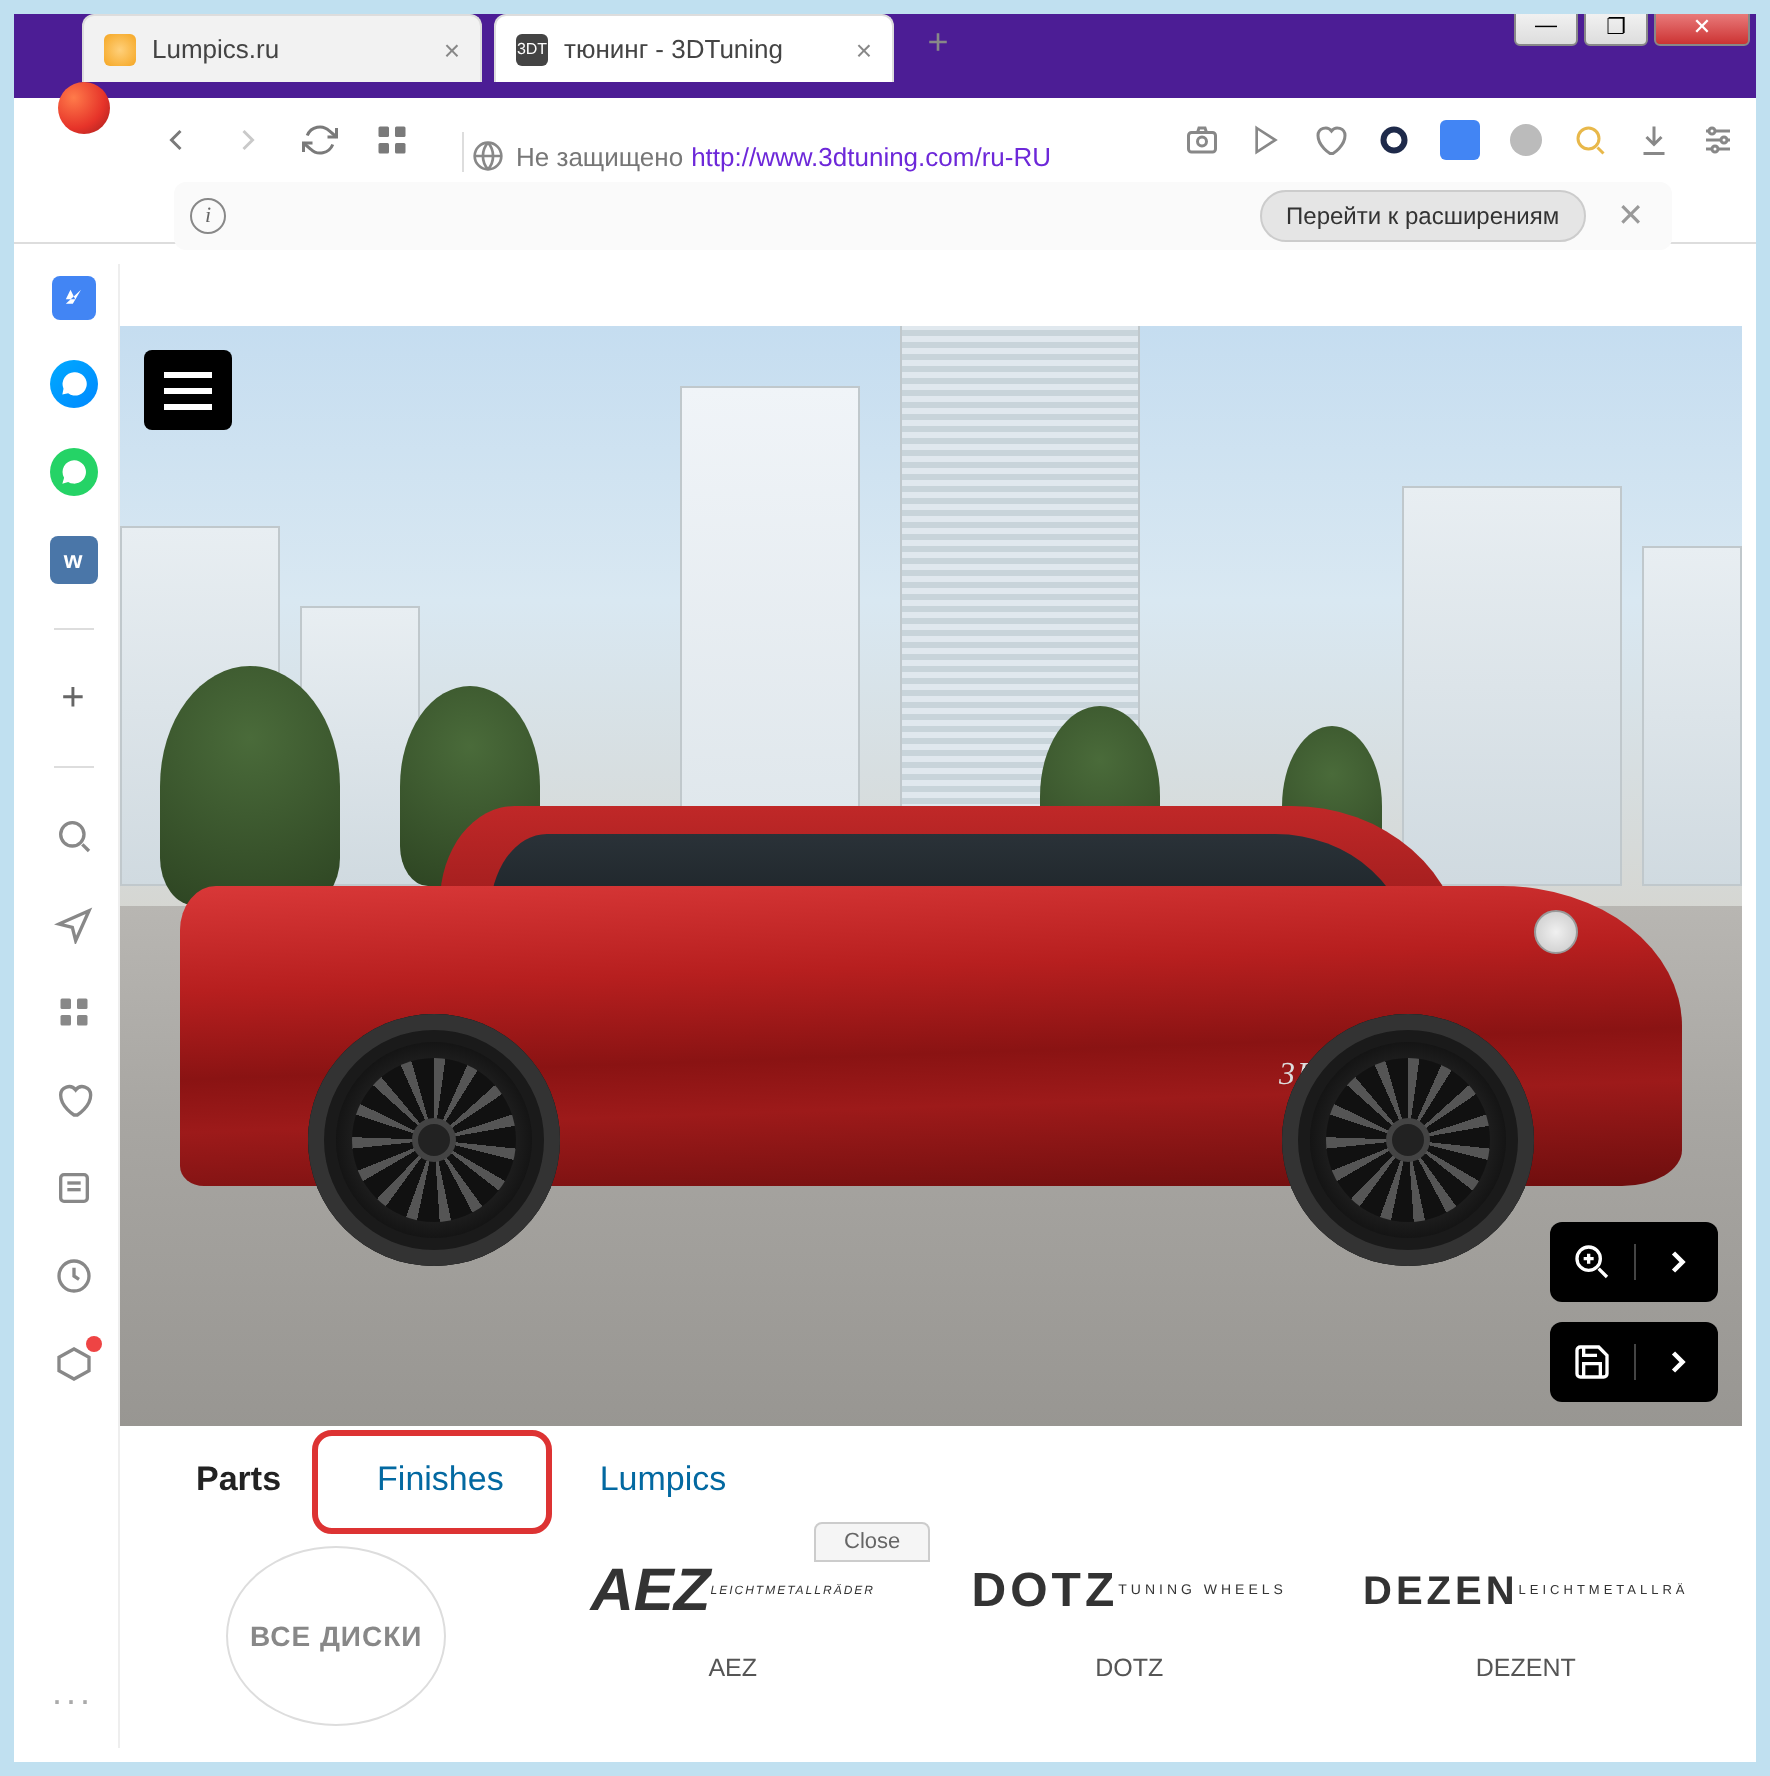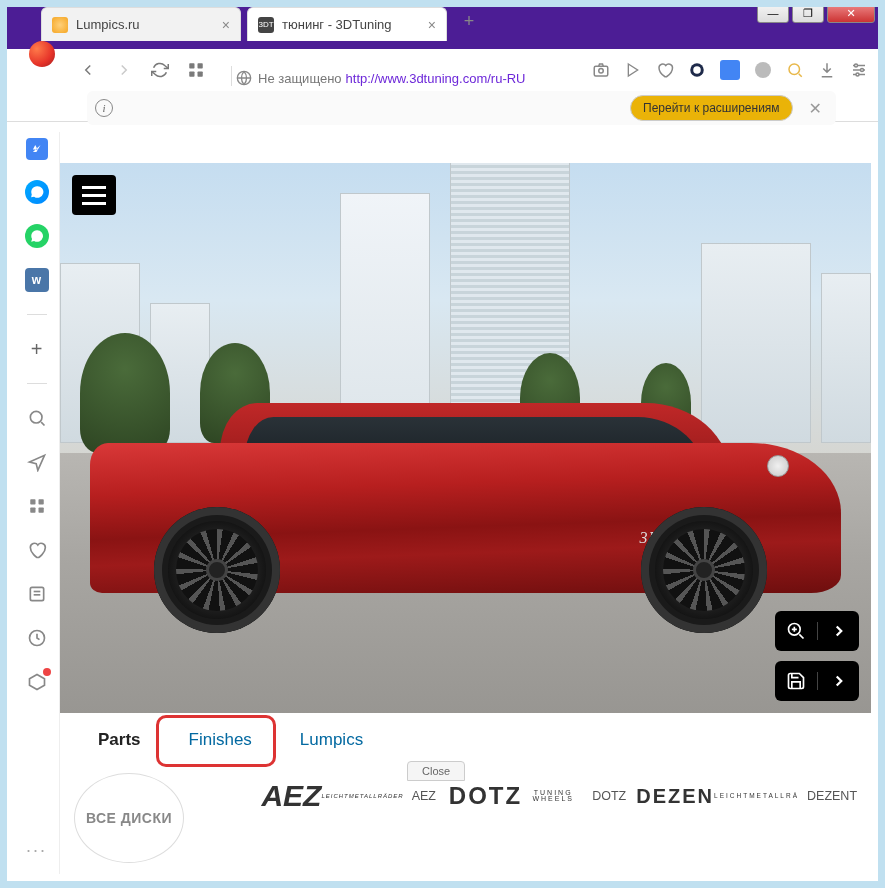--- a/index.html
+++ b/index.html
@@ -21,21 +21,21 @@
 .nav-btn{width:22px;height:22px;display:flex;align-items:center;justify-content:center;color:#7a7a7a;cursor:pointer}
 .nav-btn svg{width:18px;height:18px}
 .url-box{flex:0 0 auto;display:flex;align-items:flex-end;gap:4px;height:32px;padding:0 10px;color:#777;font-size:13px}
 .url-box .sec{display:flex;align-items:center;gap:6px}
 .url-box .divider{width:1px;height:20px;background:#ddd}
 .url-text{color:#6d28d9;font-size:13px}
 .nav-right{margin-left:auto;display:flex;align-items:center;gap:14px}
 .nav-right .nav-ico{width:18px;height:18px;color:#888;display:flex;align-items:center;justify-content:center;cursor:pointer}
 .ext-bar{height:34px;margin:0 42px 0 80px;display:flex;align-items:center;gap:10px;padding:0 8px;border-radius:6px;background:#fafafa;font-size:12.5px;color:#555}
 .ext-bar .info{width:18px;height:18px;border:1.5px solid #888;border-radius:50%;display:flex;align-items:center;justify-content:center;font-size:11px;color:#666;font-family:serif;font-style:italic}
-.ext-btn{margin-left:auto;padding:5px 12px;border:1px solid #ccc;border-radius:14px;background:#eab308;font-size:12px;color:#333;cursor:pointer}
+.ext-btn{margin-left:auto;padding:5px 12px;border:1px solid #ccc;border-radius:14px;background:#e5e5e5;font-size:12px;color:#333;cursor:pointer}
 .ext-close{color:#999;padding:0 6px;cursor:pointer;font-size:16px}
 .sidebar{position:absolute;left:7px;top:125px;bottom:7px;width:46px;background:#fff;border-right:1px solid #eee;display:flex;flex-direction:column;align-items:center;padding-top:6px;gap:20px}
 .sb-ico{width:24px;height:24px;display:flex;align-items:center;justify-content:center;color:#888;cursor:pointer;position:relative}
 .sb-ico.msg{color:#fff;background:linear-gradient(135deg,#0af,#08f);border-radius:50%}
 .sb-ico.wa{color:#fff;background:#25d366;border-radius:50%}
 .sb-ico.vk{color:#fff;background:#4a76a8;border-radius:4px;font-weight:bold;font-size:12px}
 .sb-ico.trans{background:#4285f4;border-radius:4px;width:22px;height:22px}
 .sb-divider{width:20px;height:1px;background:#ddd;margin:2px 0}
 .sb-dot{position:absolute;top:-2px;right:-2px;width:8px;height:8px;background:#e44;border-radius:50%}
 .plus-side{font-size:20px;color:#666}
@@ -73,21 +73,21 @@
 .vc-btn{height:40px;background:#000;border-radius:6px;display:flex;align-items:center;color:#fff;cursor:pointer;overflow:hidden}
 .vc-btn .half{width:42px;display:flex;align-items:center;justify-content:center;font-size:18px}
 .vc-btn .half+.half{border-left:1px solid #444}
 .lower{background:#fff;height:175px;position:relative}
 .tabs-row{display:flex;align-items:center;height:54px;padding-left:14px}
 .cfg-tab{padding:14px 24px;font-size:17px;color:#0369a1;cursor:pointer;border-radius:14px 14px 0 0}
 .cfg-tab.active{color:#222;font-weight:600;background:#fff}
 .highlight-box{position:absolute;left:96px;top:2px;width:120px;height:52px;border:3px solid #d33;border-radius:10px;pointer-events:none}
 .close-pill{position:absolute;left:347px;top:48px;padding:3px 14px;border:1px solid #ccc;border-radius:4px 4px 0 0;font-size:11px;color:#666;background:#f5f5f5;cursor:pointer}
 .brands{display:flex;align-items:flex-start;padding:6px 14px;gap:10px}
-.brand{flex:1;display:flex;flex-direction:row;align-items:center;gap:8px;cursor:pointer}
+.brand{flex:1;display:flex;flex-direction:column;align-items:center;gap:8px;cursor:pointer}
 .brand-logo{height:46px;display:flex;align-items:center;justify-content:center;font-weight:800;color:#333}
 .all-disk{width:110px;height:90px;border:1px solid #ddd;border-radius:50%;display:flex;align-items:center;justify-content:center;font-size:14px;font-weight:700;color:#888;letter-spacing:0.5px}
 .brand-name{font-size:12.5px;color:#555}
 .aez-logo{font-size:30px;font-style:italic;font-weight:900;line-height:0.8;text-align:center}
 .aez-sub{font-size:6px;font-weight:400;letter-spacing:1px;display:block}
 .dotz-logo{font-size:24px;font-weight:900;letter-spacing:2px;line-height:0.9;text-align:center}
 .dotz-sub{font-size:7px;font-weight:400;letter-spacing:2px;display:block}
 .dezen-logo{font-size:20px;font-weight:900;letter-spacing:2px;line-height:0.9;text-align:center}
 .dezen-sub{font-size:6.5px;font-weight:400;letter-spacing:2px;display:block}
 </style>

